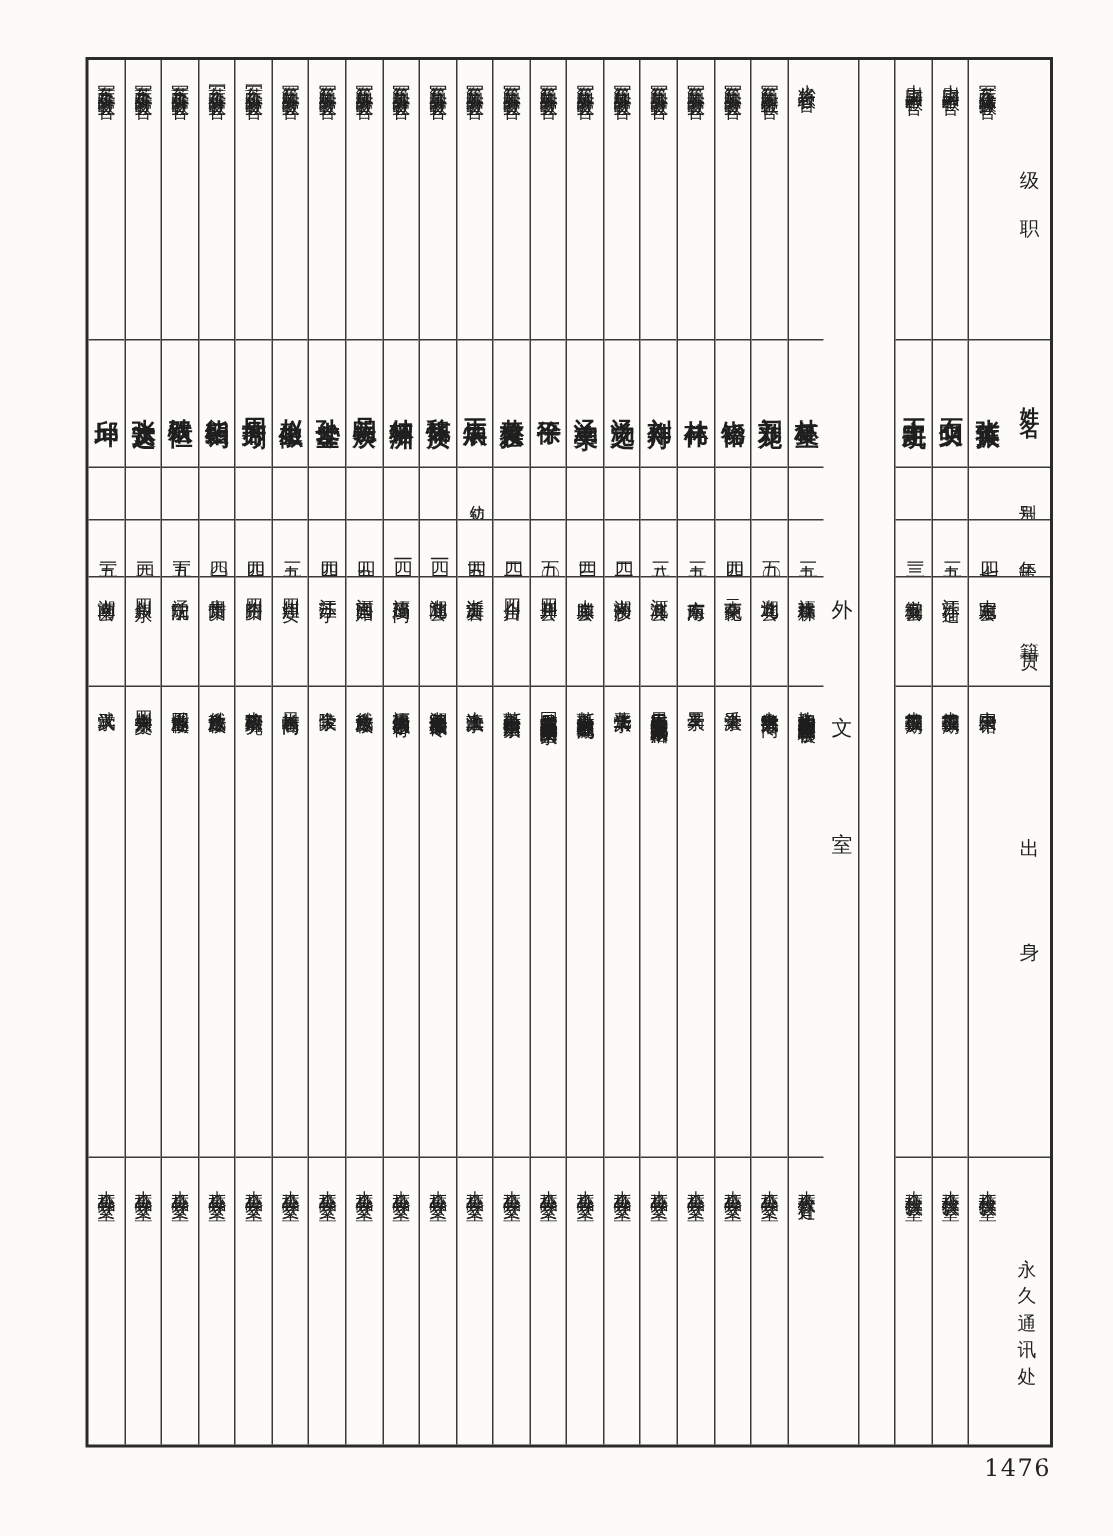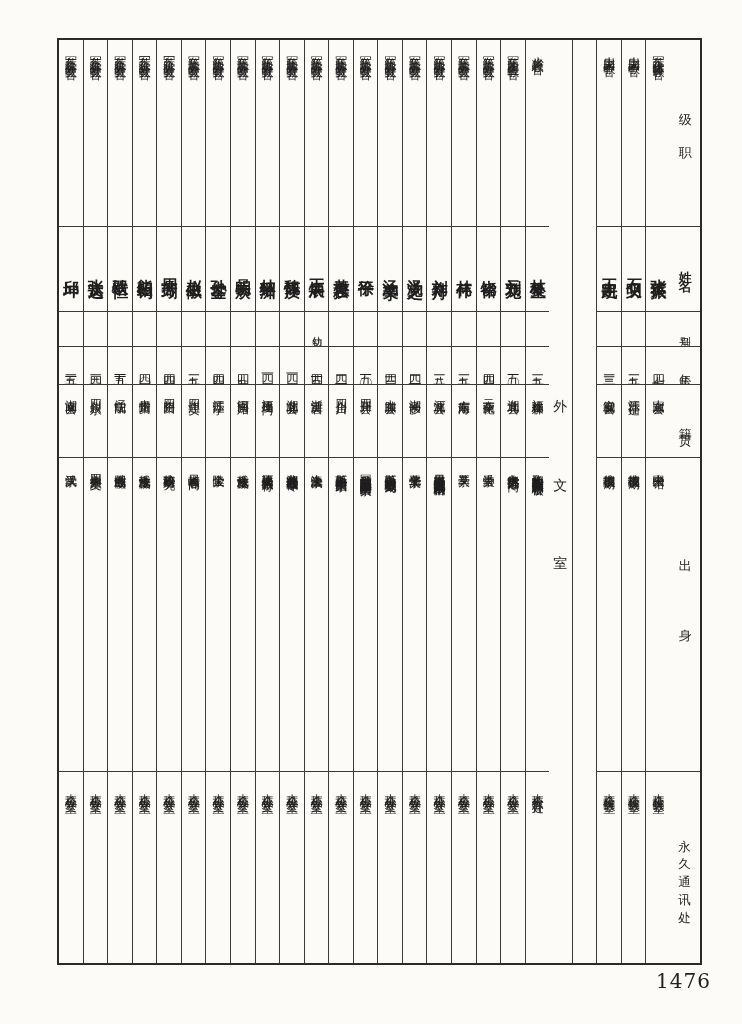--- a/index.html
+++ b/index.html
@@ -58,21 +58,21 @@
   .hdr{justify-content:center;font-size:13px;}
   .hdr-rank{letter-spacing:34px;}
   .hdr-name{letter-spacing:8px;}
   .hdr-alias{letter-spacing:2px;font-size:11.5px;}
   .hdr-age{letter-spacing:2px;font-size:12px;}
   .hdr-native{letter-spacing:6px;}
   .hdr-origin{letter-spacing:70px;}
   .hdr-contact{letter-spacing:18px;font-size:12.5px;}
   .page-number{
     position:absolute;left:656px;top:969px;
-    font-family:"DejaVu Serif",serif;font-size:20px;color:#222;
+    font-family:"DejaVu Serif",serif;font-size:16px;color:#222;
     letter-spacing:1px;
   }
 </style>
 </head>
 <body>
 
 <div class="page">
 
   <div class="table">
 

